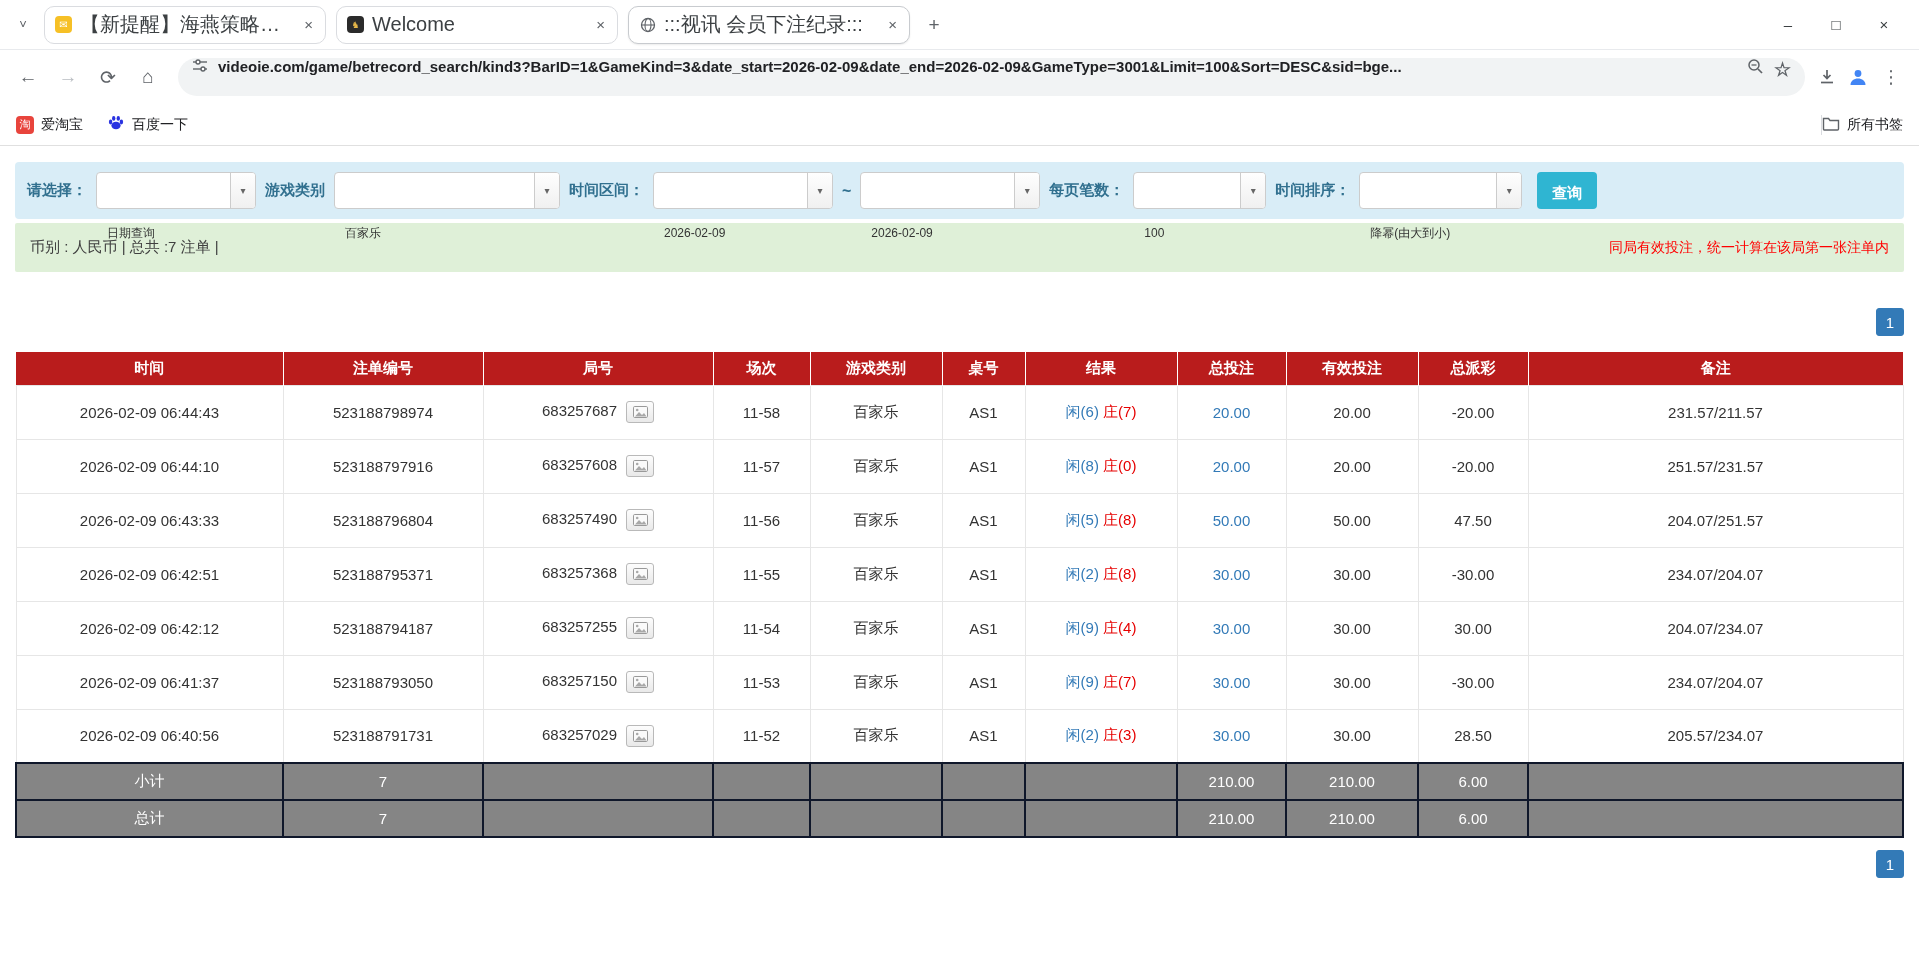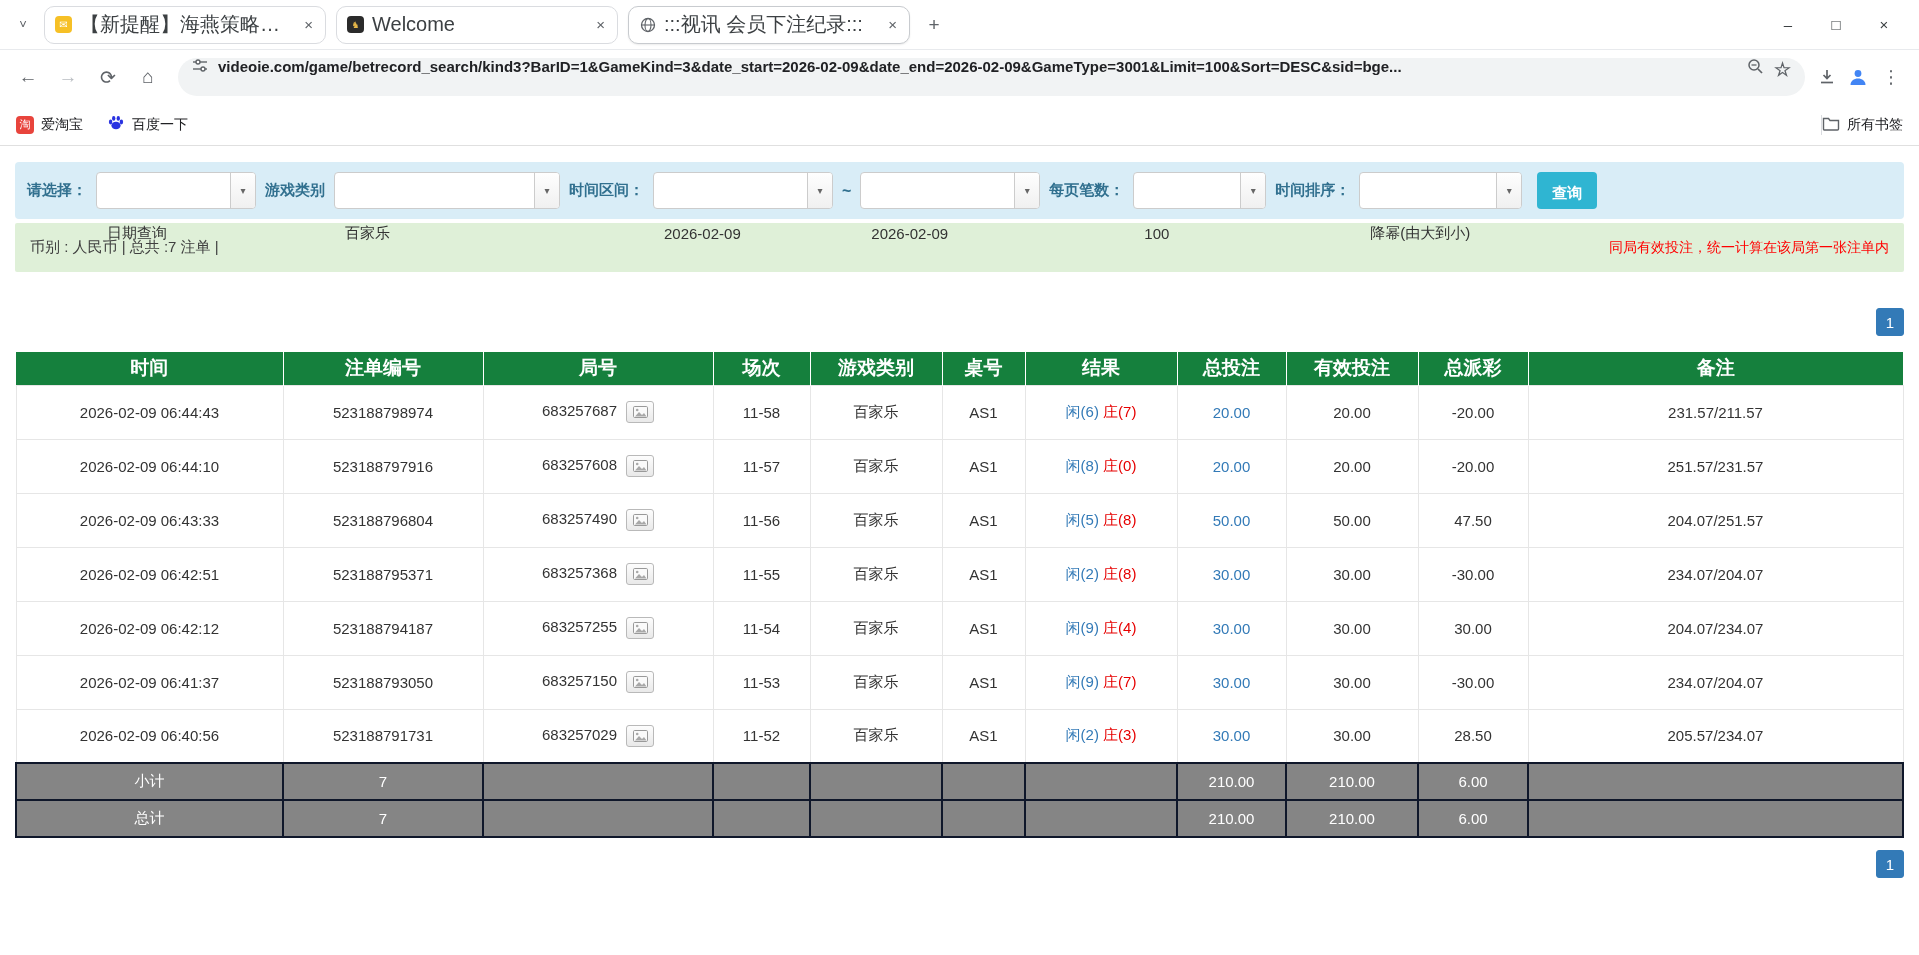--- a/index.html
+++ b/index.html
@@ -70,21 +70,21 @@
 
   .filter-bar {
     background:#d9edf7; border-radius:4px; padding:10px 12px;
     display:flex; align-items:center; gap:9px;
   }
   .filter-label { color:#31708f; font-weight:bold; font-size:15px; white-space:nowrap; }
   .combo {
     background:#fff; border:1px solid #ccc; border-radius:4px; height:37px;
     display:flex; align-items:stretch; cursor:pointer;
   }
-  .combo-text { display:flex; align-items:center; padding:16px 10px; font-size:15px; color:#333; flex:1; white-space:nowrap; overflow:hidden;margin-top:44px; }
+  .combo-text { display:flex; align-items:center; padding:16px 10px; font-size:12px; color:#333; flex:1; white-space:nowrap; overflow:hidden;margin-top:44px; }
   .combo-arrow {
     width:25px; border-left:1px solid #ccc; display:flex; align-items:center; justify-content:center;
     color:#666; font-size:10px; background:linear-gradient(#fefefe,#f0f0f0); border-radius:0 3px 3px 0;
   }
   .w1 { width:160px; } .w2 { width:226px; } .w3 { width:180px; } .w4 { width:133px; } .w5 { width:163px; }
   .tilde { color:#31708f; font-weight:bold; }
   .search-btn {
     background:#2fb5d2; color:#fff; border:none; border-radius:4px; height:37px;
     padding:12px 15px; font-size:15px; font-weight:bold; margin-left:6px; cursor:pointer;
     font-family:"Liberation Sans", sans-serif;
@@ -100,21 +100,21 @@
   .pagination { display:flex; justify-content:flex-end; }
   .pagination.top { margin:36px 0 16px; }
   .pagination.bottom { margin:12px 0 12px; }
   .page-btn {
     min-width:28px; height:28px; background:#337ab7; border:1px solid #337ab7; color:#fff;
     display:flex; align-items:center; justify-content:center; border-radius:3px; font-size:15px; cursor:pointer;
   }
 
   table.bet-table { width:100%; border-collapse:collapse; table-layout:fixed; }
   .bet-table thead th {
-    background:#15803d; color:#fff; font-weight:bold; font-size:19px; height:33px;
+    background:#b91c1c; color:#fff; font-weight:bold; font-size:15px; height:33px;
     border-right:1px solid #fff; text-align:center;
   }
   .bet-table thead th:last-child { border-right:none; }
   .bet-table tbody td {
     height:54px; text-align:center; font-size:15px; color:#333;
     border:1px solid #e6e6e6; background:#fff; overflow:hidden; white-space:nowrap;
   }
   .blue-link { color:#337ab7; text-decoration:none; cursor:pointer; }
   .player { color:#337ab7; }
   .banker { color:#e60000; }

